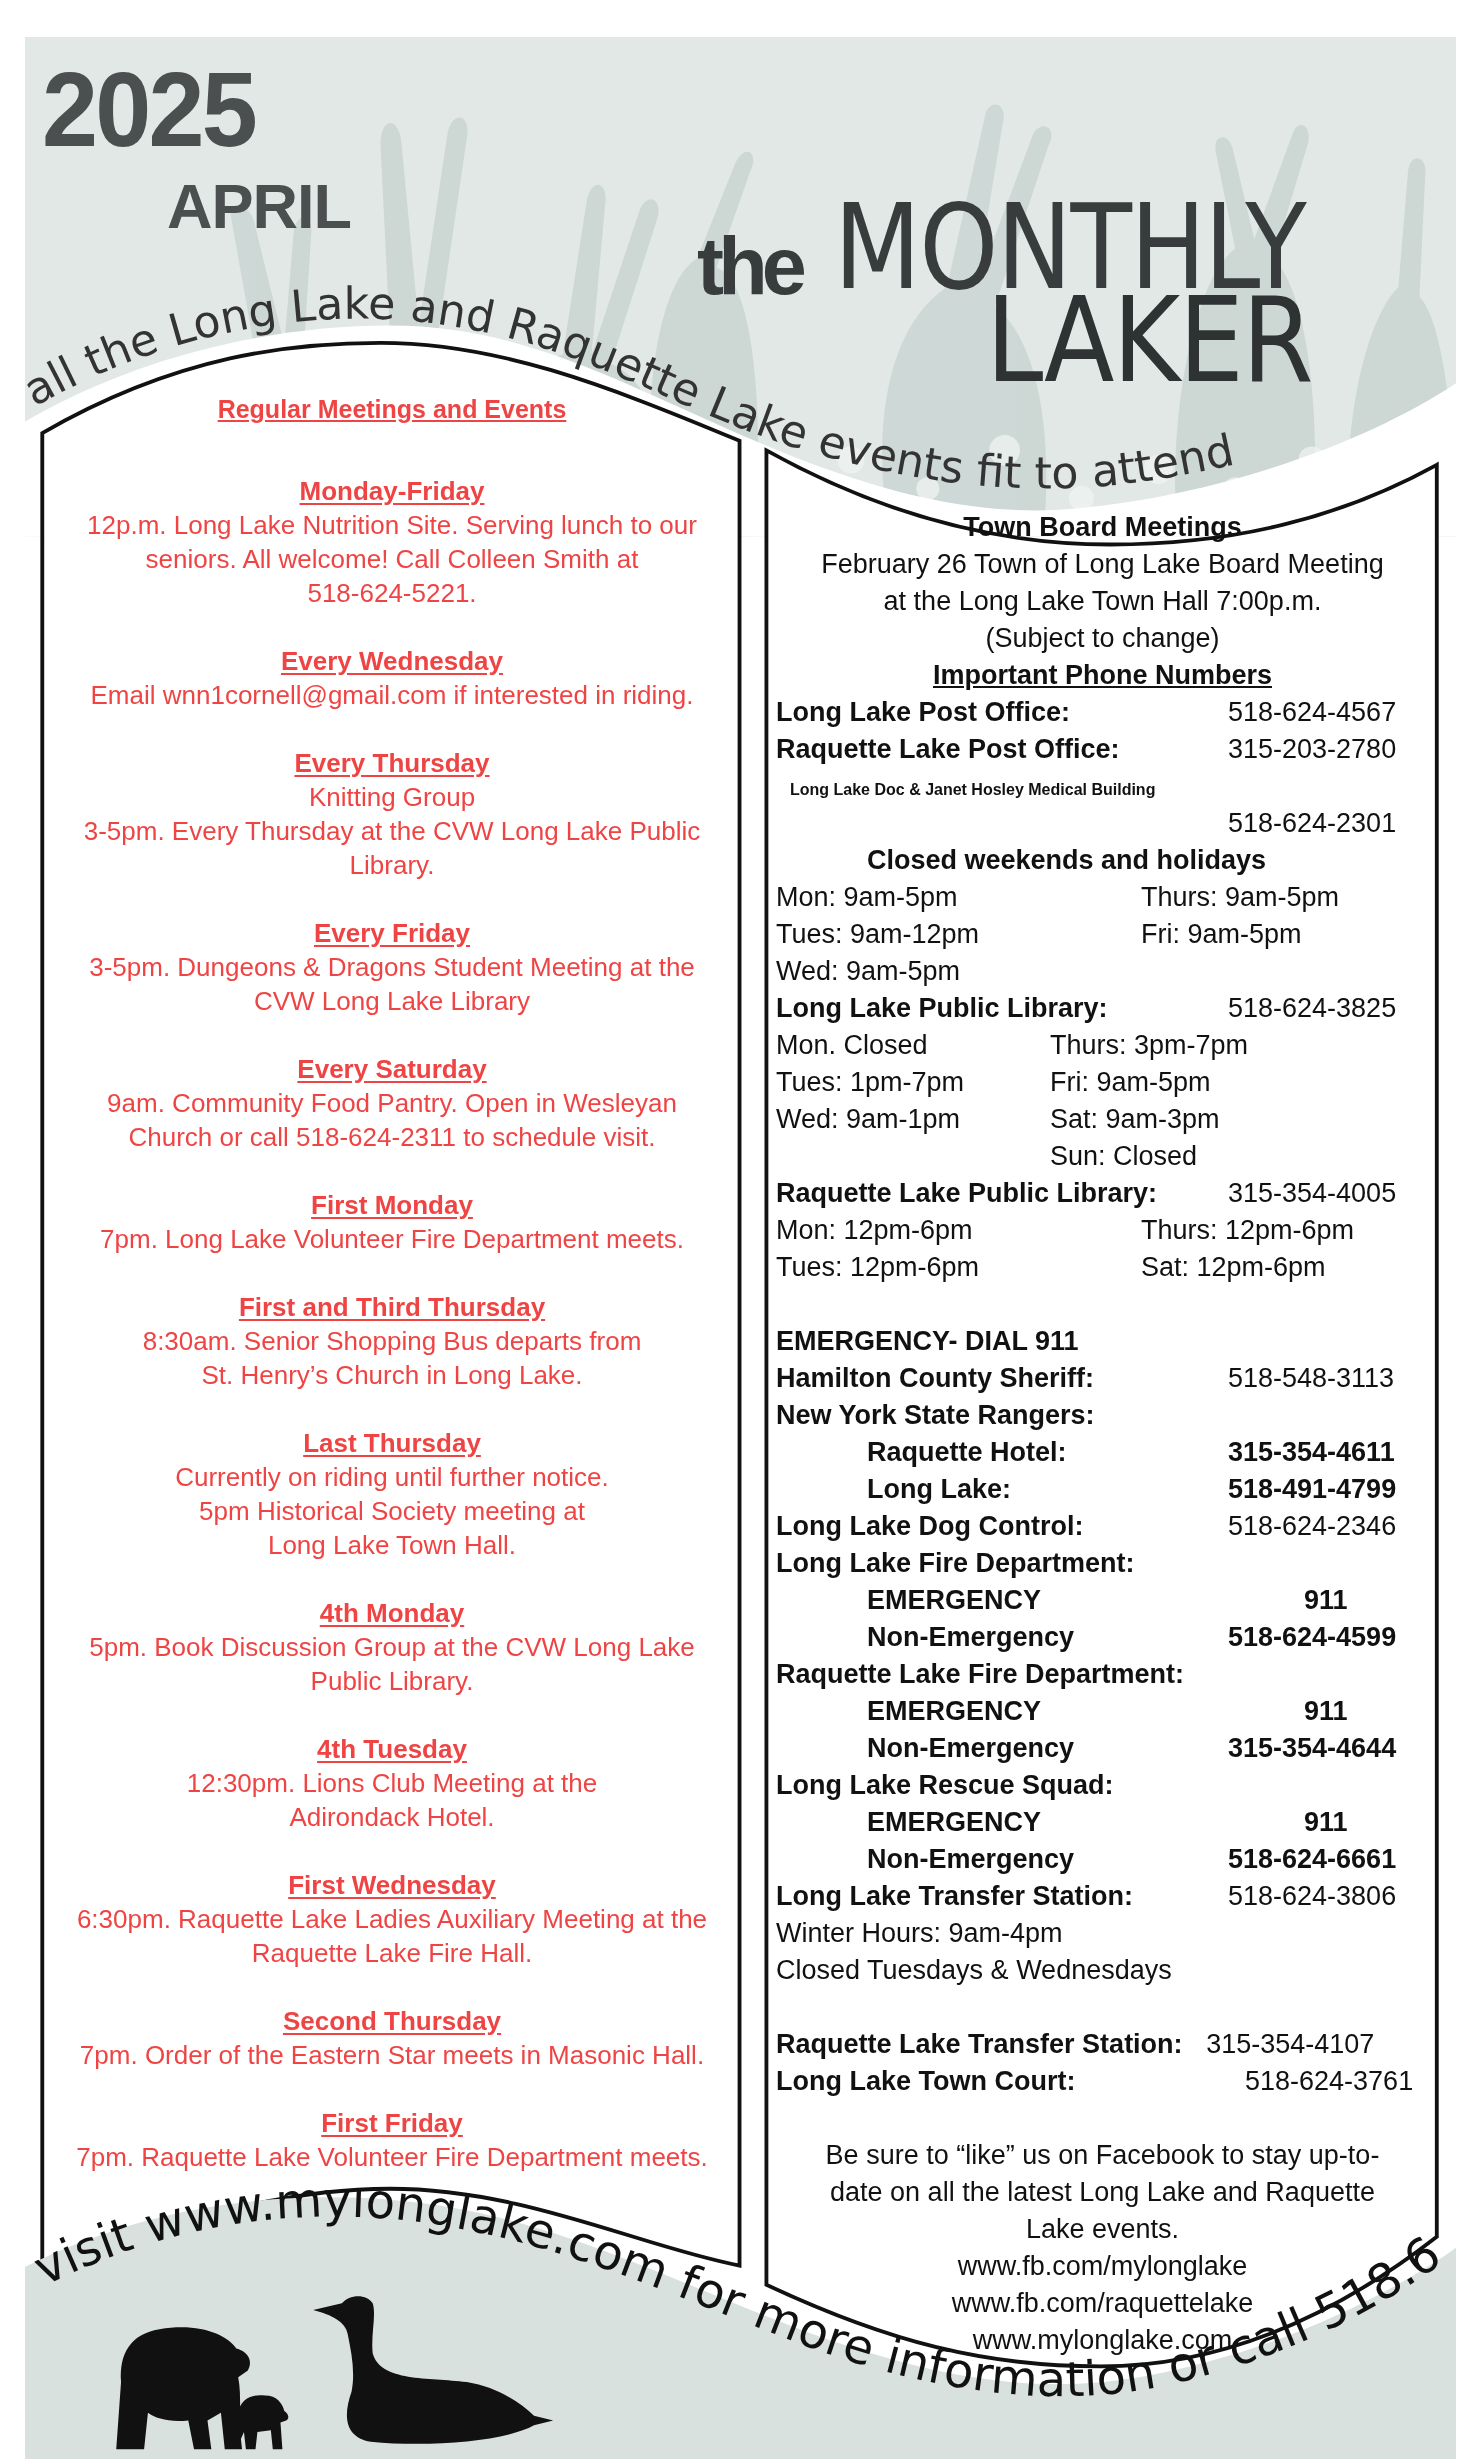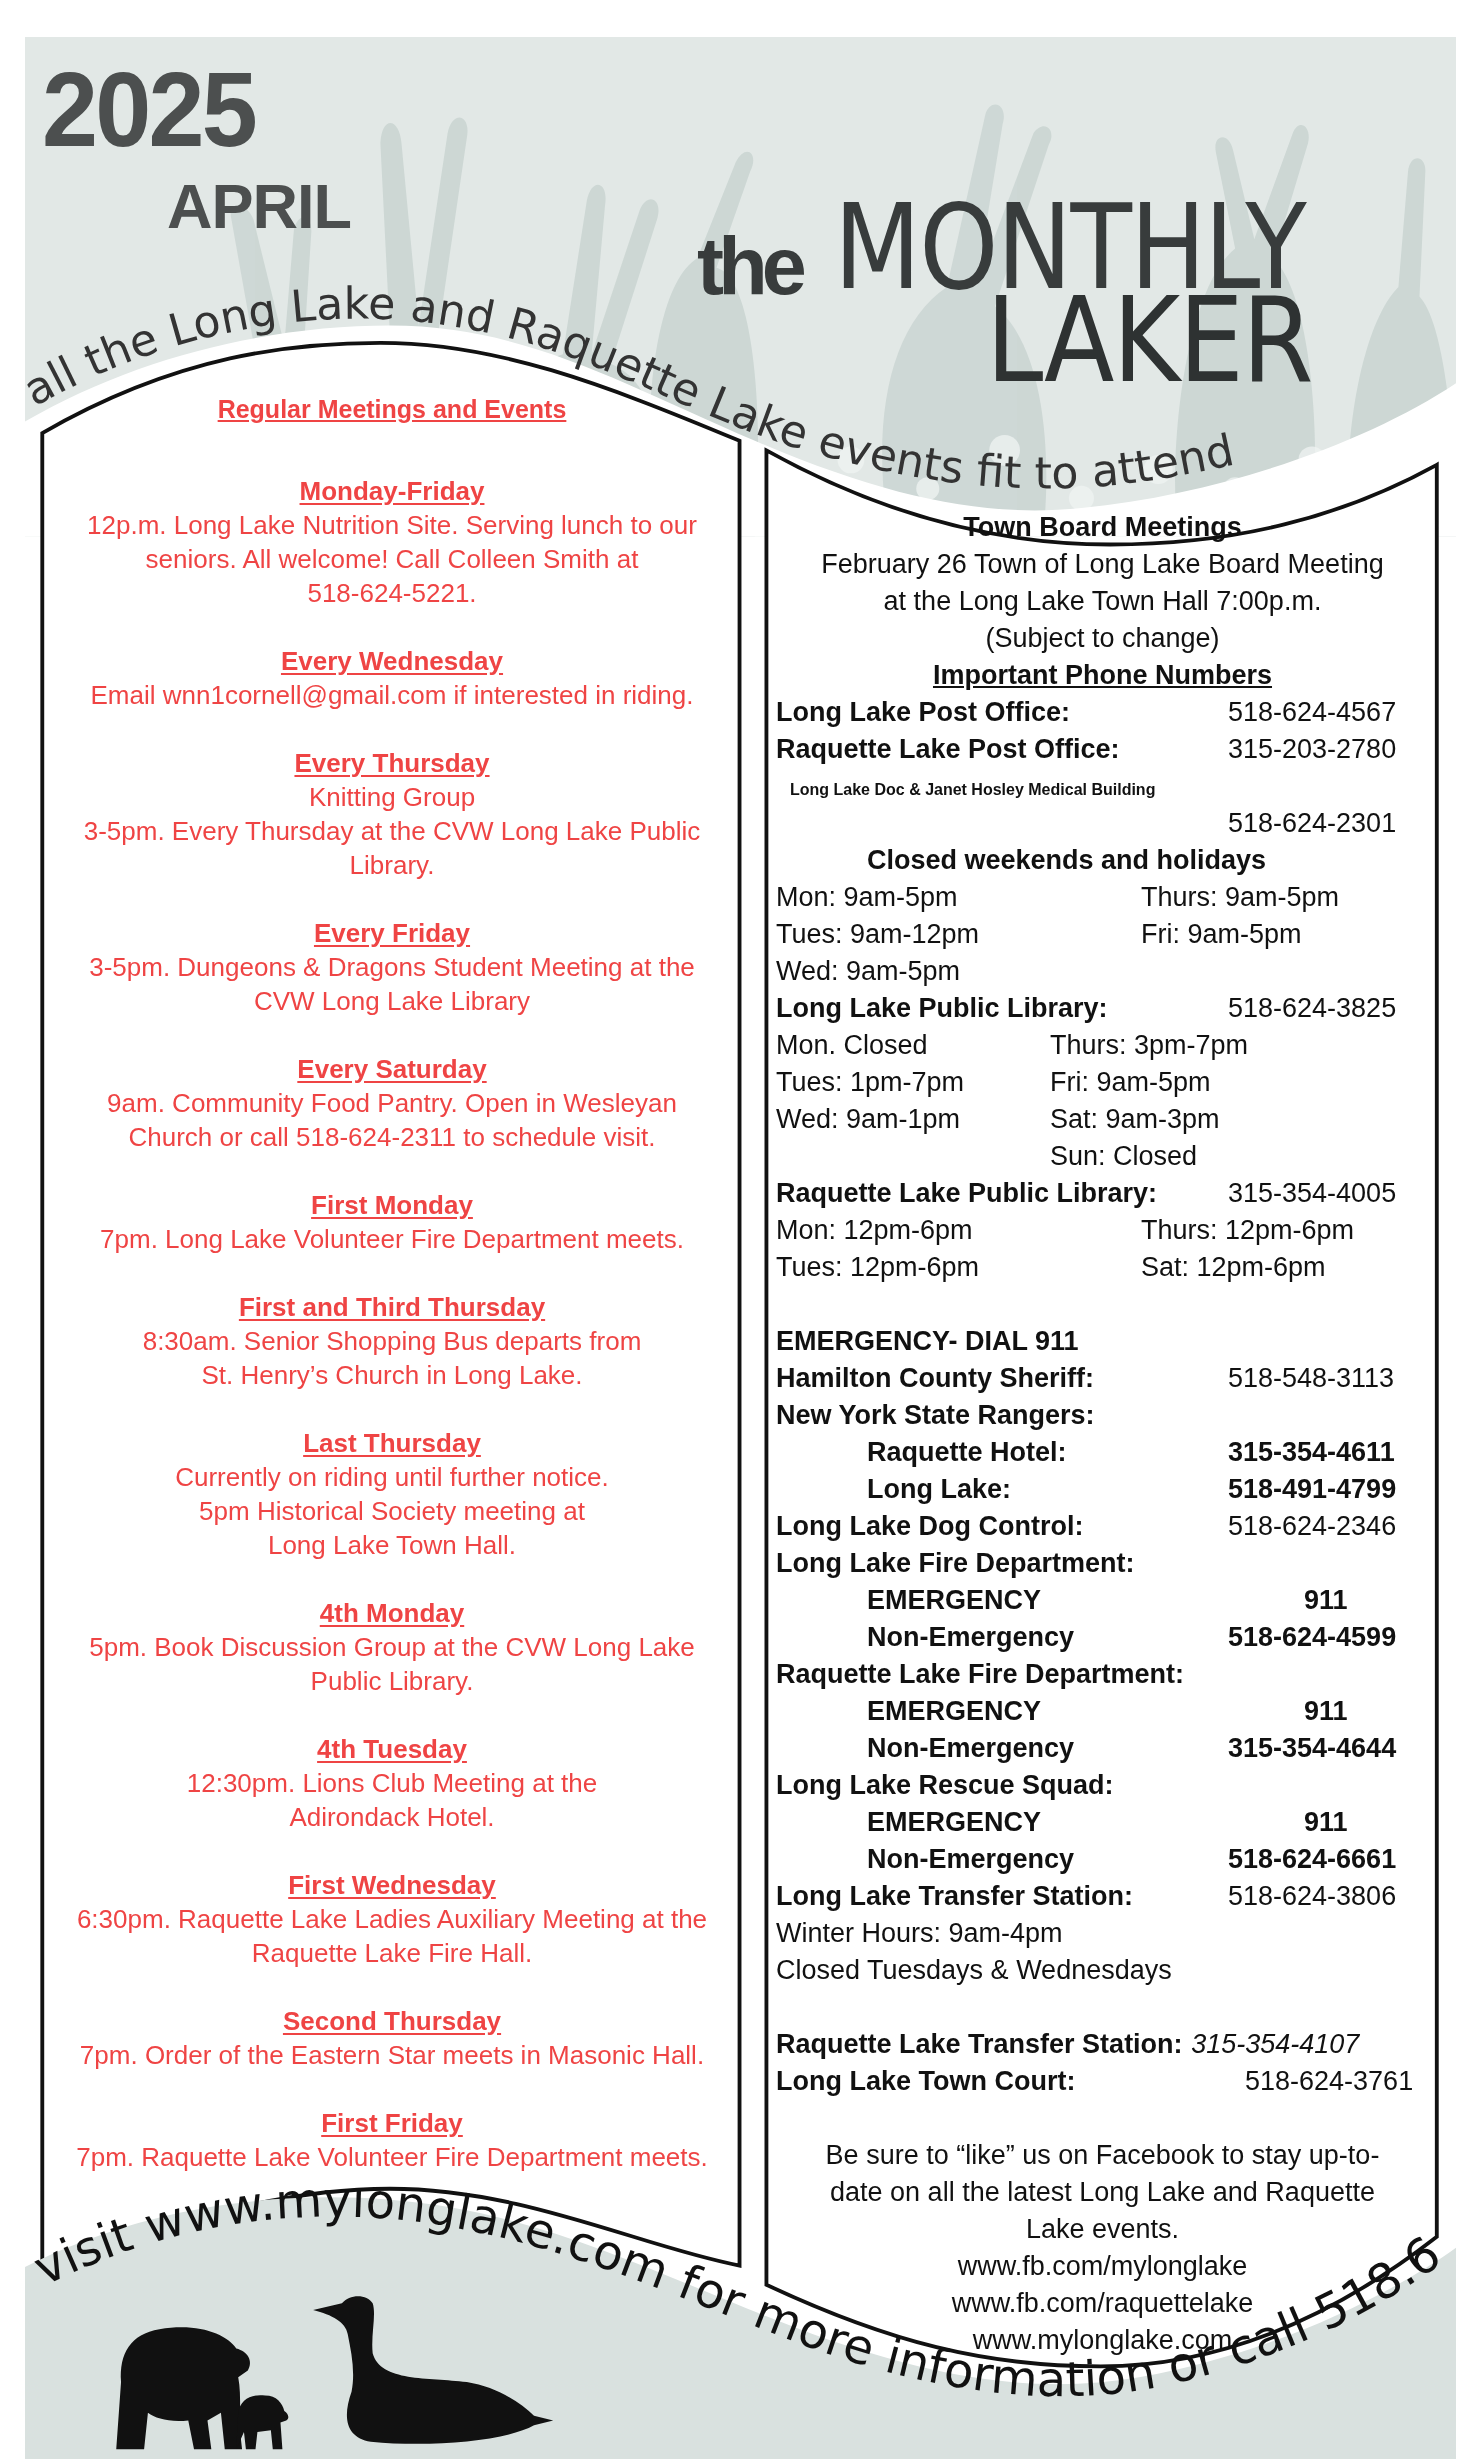--- a/index.html
+++ b/index.html
@@ -246,21 +246,21 @@
     </div>
   <span class="line">
     <span class="bold">Long Lake Transfer Station:</span>
     <span class="phone">518-624-3806</span>
   </span>
   <span class="line">Winter Hours: 9am-4pm</span>
   <span class="line">Closed Tuesdays &amp; Wednesdays</span>
   <span class="line"></span>
   <span class="line">
     <span class="bold">Raquette Lake Transfer Station:</span>
-    <span style="margin-left:1px;font-style:italic;">315-354-4107</span>
+    <span style="margin-left:16px;">315-354-4107</span>
   </span>
   <span class="line">
     <span class="bold">Long Lake Town Court:</span>
     <span class="phone" style="left:469px;">518-624-3761</span>
   </span>
   <span class="line"></span>
   <span class="center">Be sure to “like” us on Facebook to stay up-to-</span>
   <span class="center">date on all the latest Long Lake and Raquette</span>
   <span class="center">Lake events.</span>
   <span class="center">www.fb.com/mylonglake</span>

